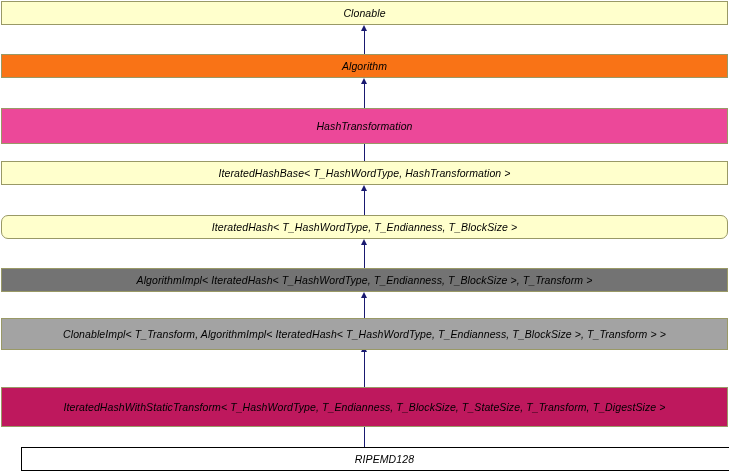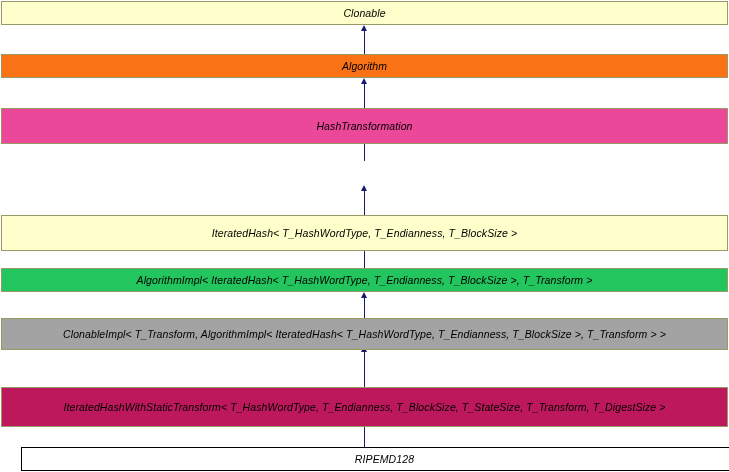--- a/index.html
+++ b/index.html
@@ -75,24 +75,27 @@
     <div class="arrowhead" style="left: 361px; top: 411px; border-bottom-color: rgb(25, 25, 112);"></div>
     <div class="node" style="left: 1px; top: 1px; width: 727px; height: 24px; background: rgb(255, 255, 204); border-color: rgb(153, 153, 102); color: rgb(0, 0, 0);">
       <span class="node-label">Clonable</span>
     </div>
     <div class="node" style="left: 1px; top: 54px; width: 727px; height: 24px; background: #f97316; border-color: rgb(153, 153, 102); color: rgb(0, 0, 0);">
       <span class="node-label">Algorithm</span>
     </div>
     <div class="node" style="left: 1px; top: 108px; width: 727px; height: 36px; background: #ec4899; border-color: rgb(153, 153, 102); color: rgb(0, 0, 0);">
       <span class="node-label">HashTransformation</span>
     </div>
-    <div class="node" style="left: 1px; top: 215px; width: 727px; height: 36px; background: rgb(255, 255, 204); border-color: rgb(153, 153, 102); color: rgb(0, 0, 0);">
+    <div class="node" style="left: 1px; top: 161px; width: 727px; height: 24px; background: rgb(255, 255, 204); border-color: rgb(153, 153, 102); color: rgb(0, 0, 0);">
+      <span class="node-label">IteratedHashBase&lt; T_HashWordType, HashTransformation &gt;</span>
+    </div>
+    <div class="node" style="left: 1px; top: 215px; width: 727px; height: 24px; background: rgb(255, 255, 204); border-color: rgb(153, 153, 102); color: rgb(0, 0, 0); border-radius: 7px;">
       <span class="node-label">IteratedHash&lt; T_HashWordType, T_Endianness, T_BlockSize &gt;</span>
     </div>
-    <div class="node" style="left: 1px; top: 268px; width: 727px; height: 24px; background: #22c55e; border-color: rgb(153, 153, 102); color: rgb(0, 0, 0);">
+    <div class="node" style="left: 1px; top: 268px; width: 727px; height: 24px; background: #737373; border-color: rgb(153, 153, 102); color: rgb(0, 0, 0);">
       <span class="node-label">AlgorithmImpl&lt; IteratedHash&lt; T_HashWordType, T_Endianness, T_BlockSize &gt;, T_Transform &gt;</span>
     </div>
     <div class="node" style="left: 1px; top: 318px; width: 727px; height: 32px; background: #a3a3a3; border-color: rgb(153, 153, 102); color: rgb(0, 0, 0);">
       <span class="node-label">ClonableImpl&lt; T_Transform, AlgorithmImpl&lt; IteratedHash&lt; T_HashWordType, T_Endianness, T_BlockSize &gt;, T_Transform &gt; &gt;</span>
     </div>
     <div class="node" style="left: 1px; top: 387px; width: 727px; height: 40px; background: #be185d; border-color: rgb(153, 153, 102); color: rgb(0, 0, 0);">
       <span class="node-label">IteratedHashWithStaticTransform&lt; T_HashWordType, T_Endianness, T_BlockSize, T_StateSize, T_Transform, T_DigestSize &gt;</span>
     </div>
     <div class="node leaf" style="left: 1px; top: 447px; width: 727px; height: 24px; background: rgb(255, 255, 255); border-color: rgb(0, 0, 0); color: rgb(0, 0, 0); margin-left: 20px;">
       <span class="node-label">RIPEMD128</span>

